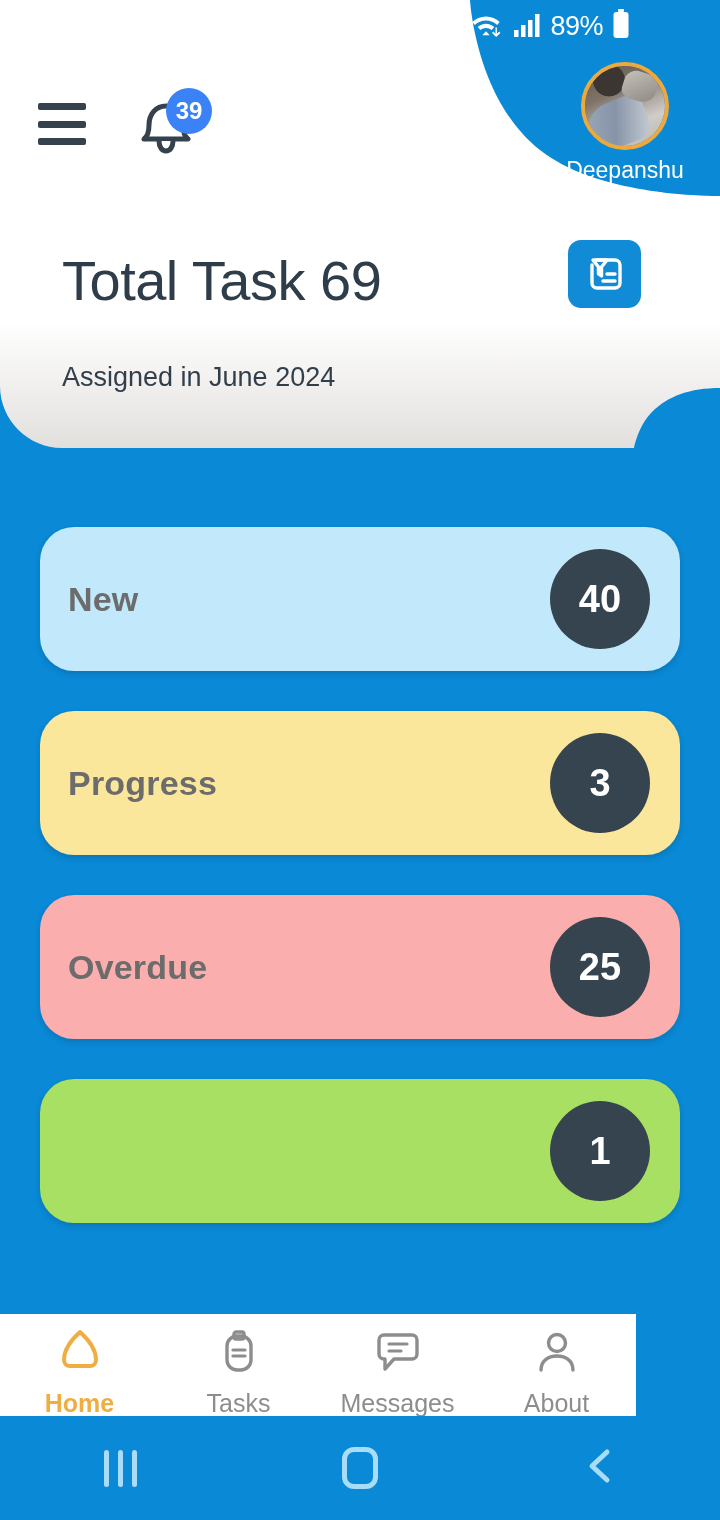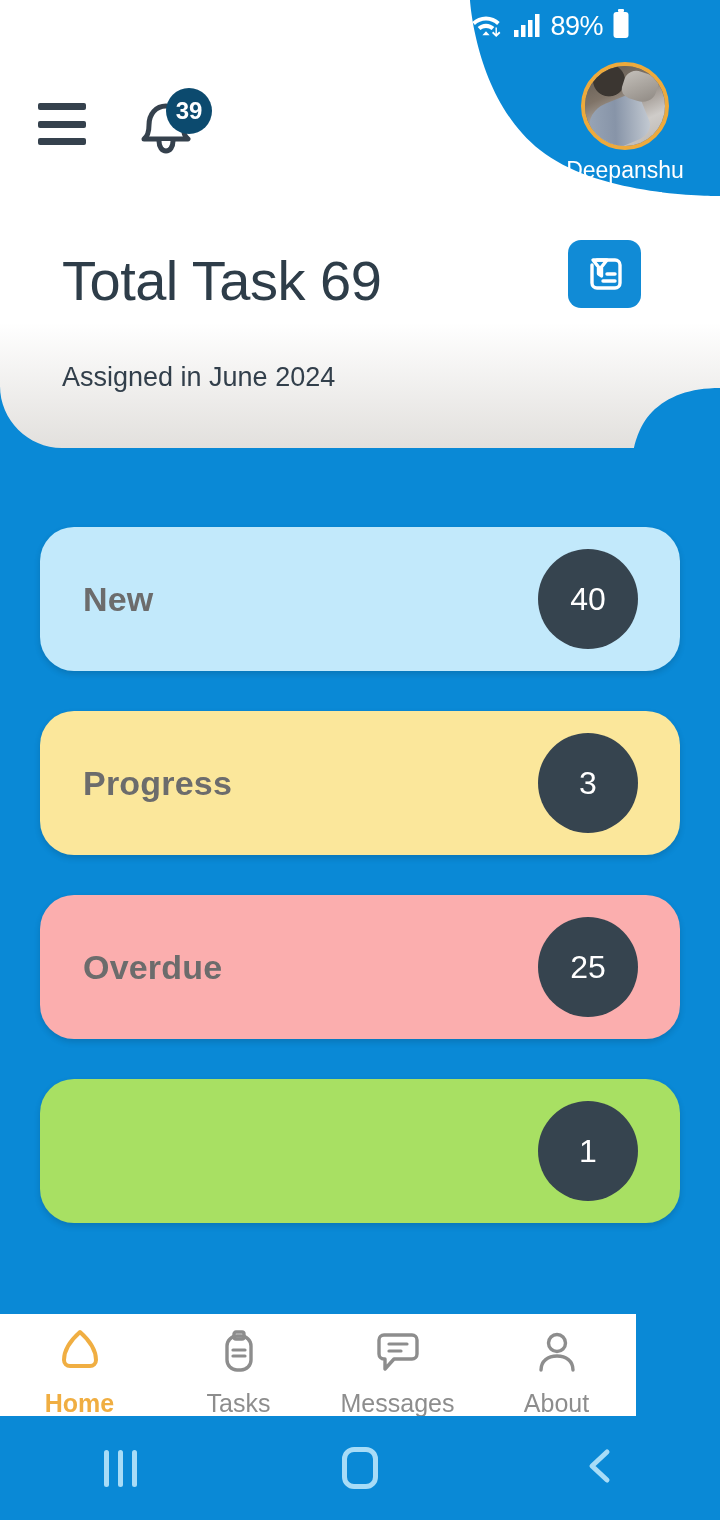--- a/index.html
+++ b/index.html
@@ -31,21 +31,21 @@
     position:absolute; left:38px; top:103px; width:48px; height:42px; z-index:30;
     display:flex; flex-direction:column; justify-content:space-between;
   }
   #hamburger-btn i{ display:block; height:7px; background:#35414d; border-radius:2px; }
 
   #bell-btn{
     position:absolute; left:130px; top:92px; width:80px; height:72px; z-index:30;
   }
   #notif-badge{
     position:absolute; right:-2px; top:-4px;
-    min-width:46px; height:46px; border-radius:23px; background:#0c4a6e;
+    min-width:46px; height:46px; border-radius:23px; background:#3b82f6;
     color:#fff; font-size:24px; font-weight:700;
     display:flex; align-items:center; justify-content:center; z-index:2;
     padding:0 6px;
   }
 
   
   #profile{
     position:absolute; right:30px; top:62px; width:130px; z-index:30;
     display:flex; flex-direction:column; align-items:center;margin-left:20px;
   }
@@ -91,28 +91,28 @@
   
   #cards{
     position:absolute; left:40px; top:527px; width:640px; z-index:20;
   }
   .task-card{
     position:relative; height:144px; border-radius:34px;
     display:flex; align-items:center; margin-bottom:40px;
     box-shadow:0 3px 6px rgba(0,0,0,0.14);
   }
   .task-label{
-    margin-left:43px; font-size:34px; font-weight:700; color:#6c6c6c;
+    margin-left:28px; font-size:34px; font-weight:700; color:#6c6c6c;
     letter-spacing:0.2px;
   }
   .task-badge{
-    position:absolute; right:42px; top:50%; transform:translateY(-50%);
+    position:absolute; right:30px; top:50%; transform:translateY(-50%);
     width:100px; height:100px; border-radius:50%;
     background:#36444f; color:#ffffff;
-    font-size:32px; font-weight:400;
+    font-size:38px; font-weight:700;
     display:flex; align-items:center; justify-content:center;
   }
 
   
   #bottom-nav{
     position:absolute; left:0; bottom:88px; width:636px; height:118px;
     background:#ffffff; display:flex; z-index:35;
   }
   .nav-item{
     flex:1; display:flex; flex-direction:column;

